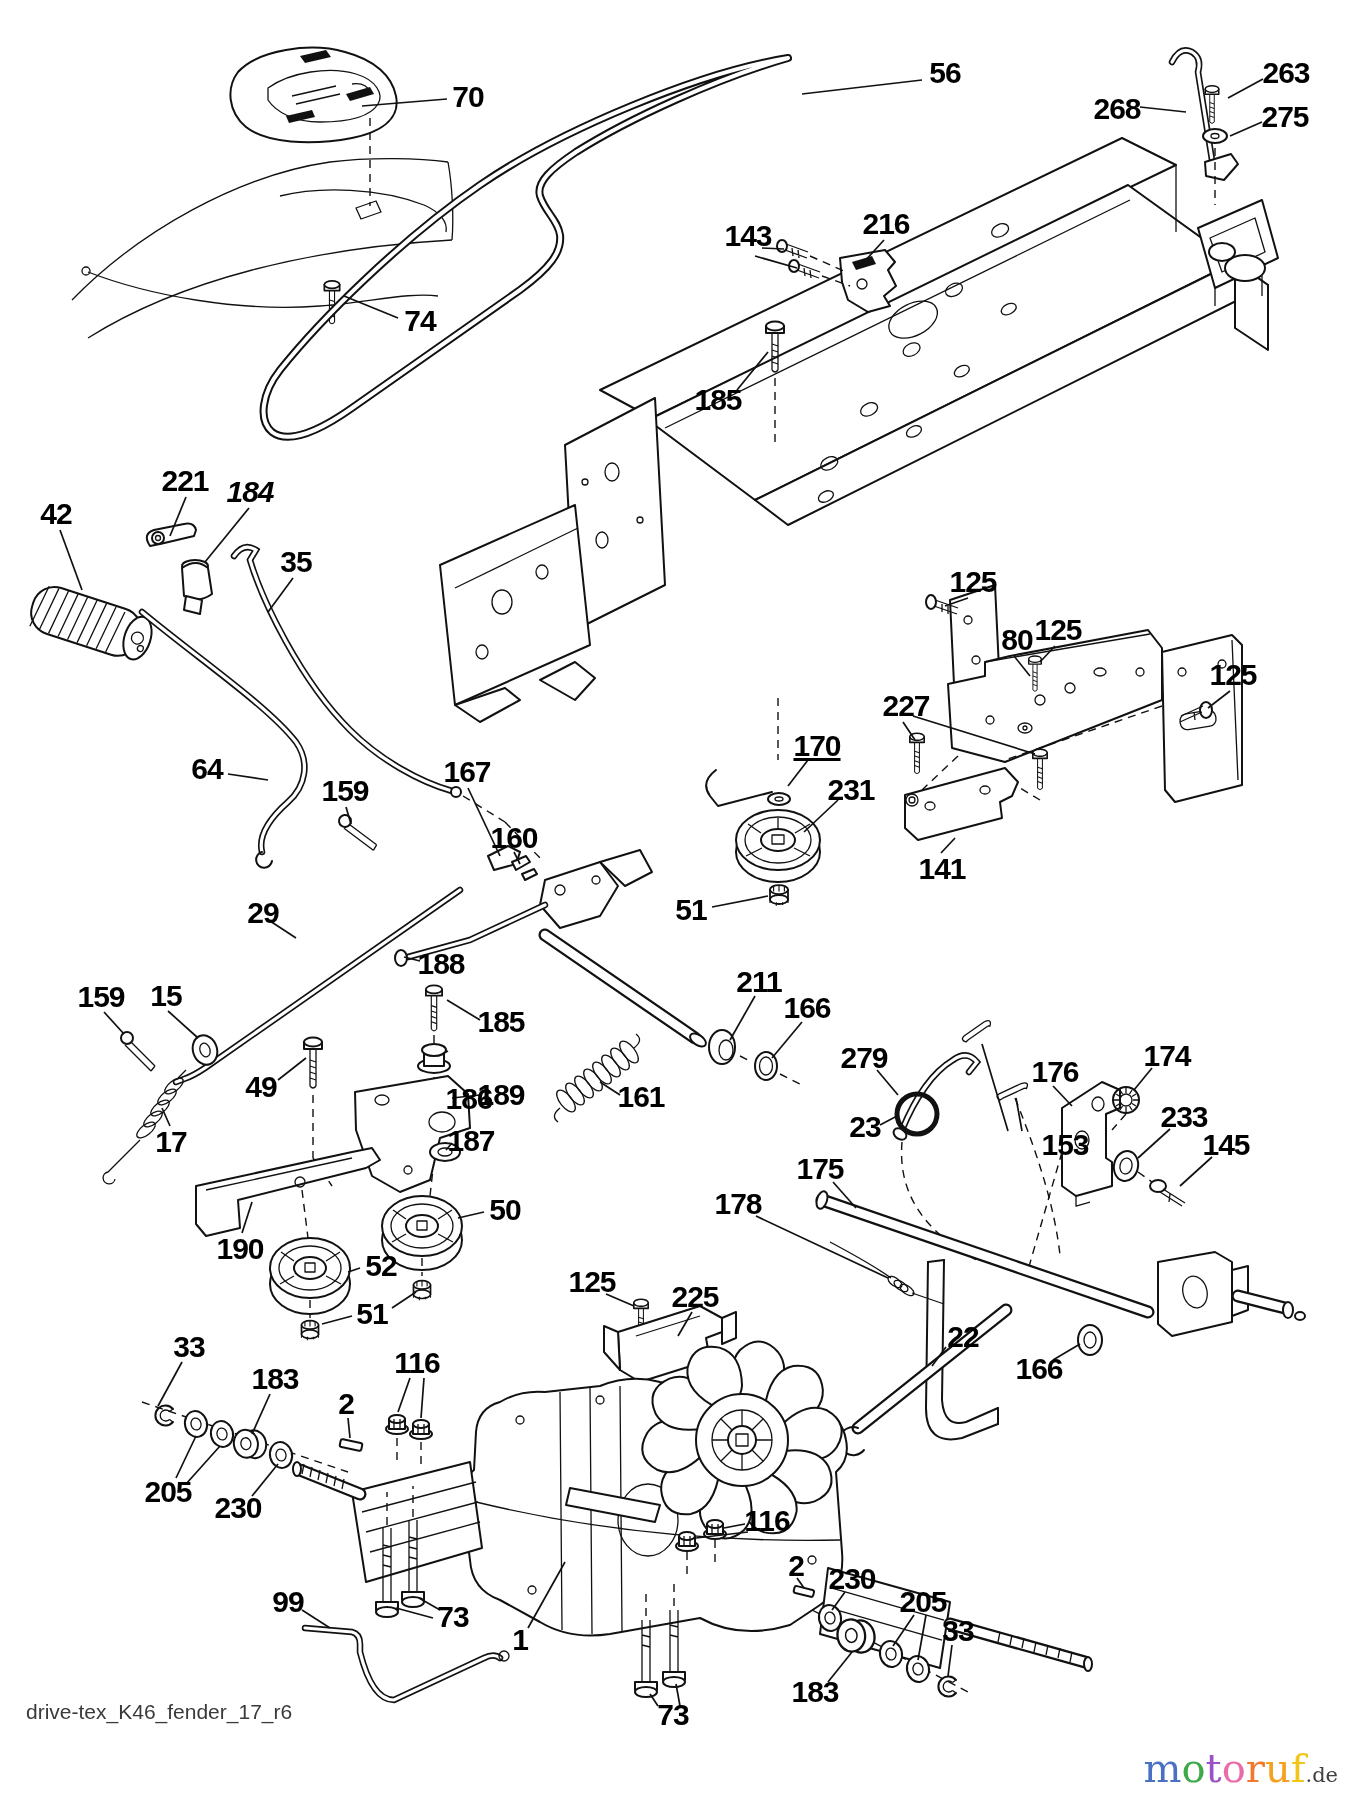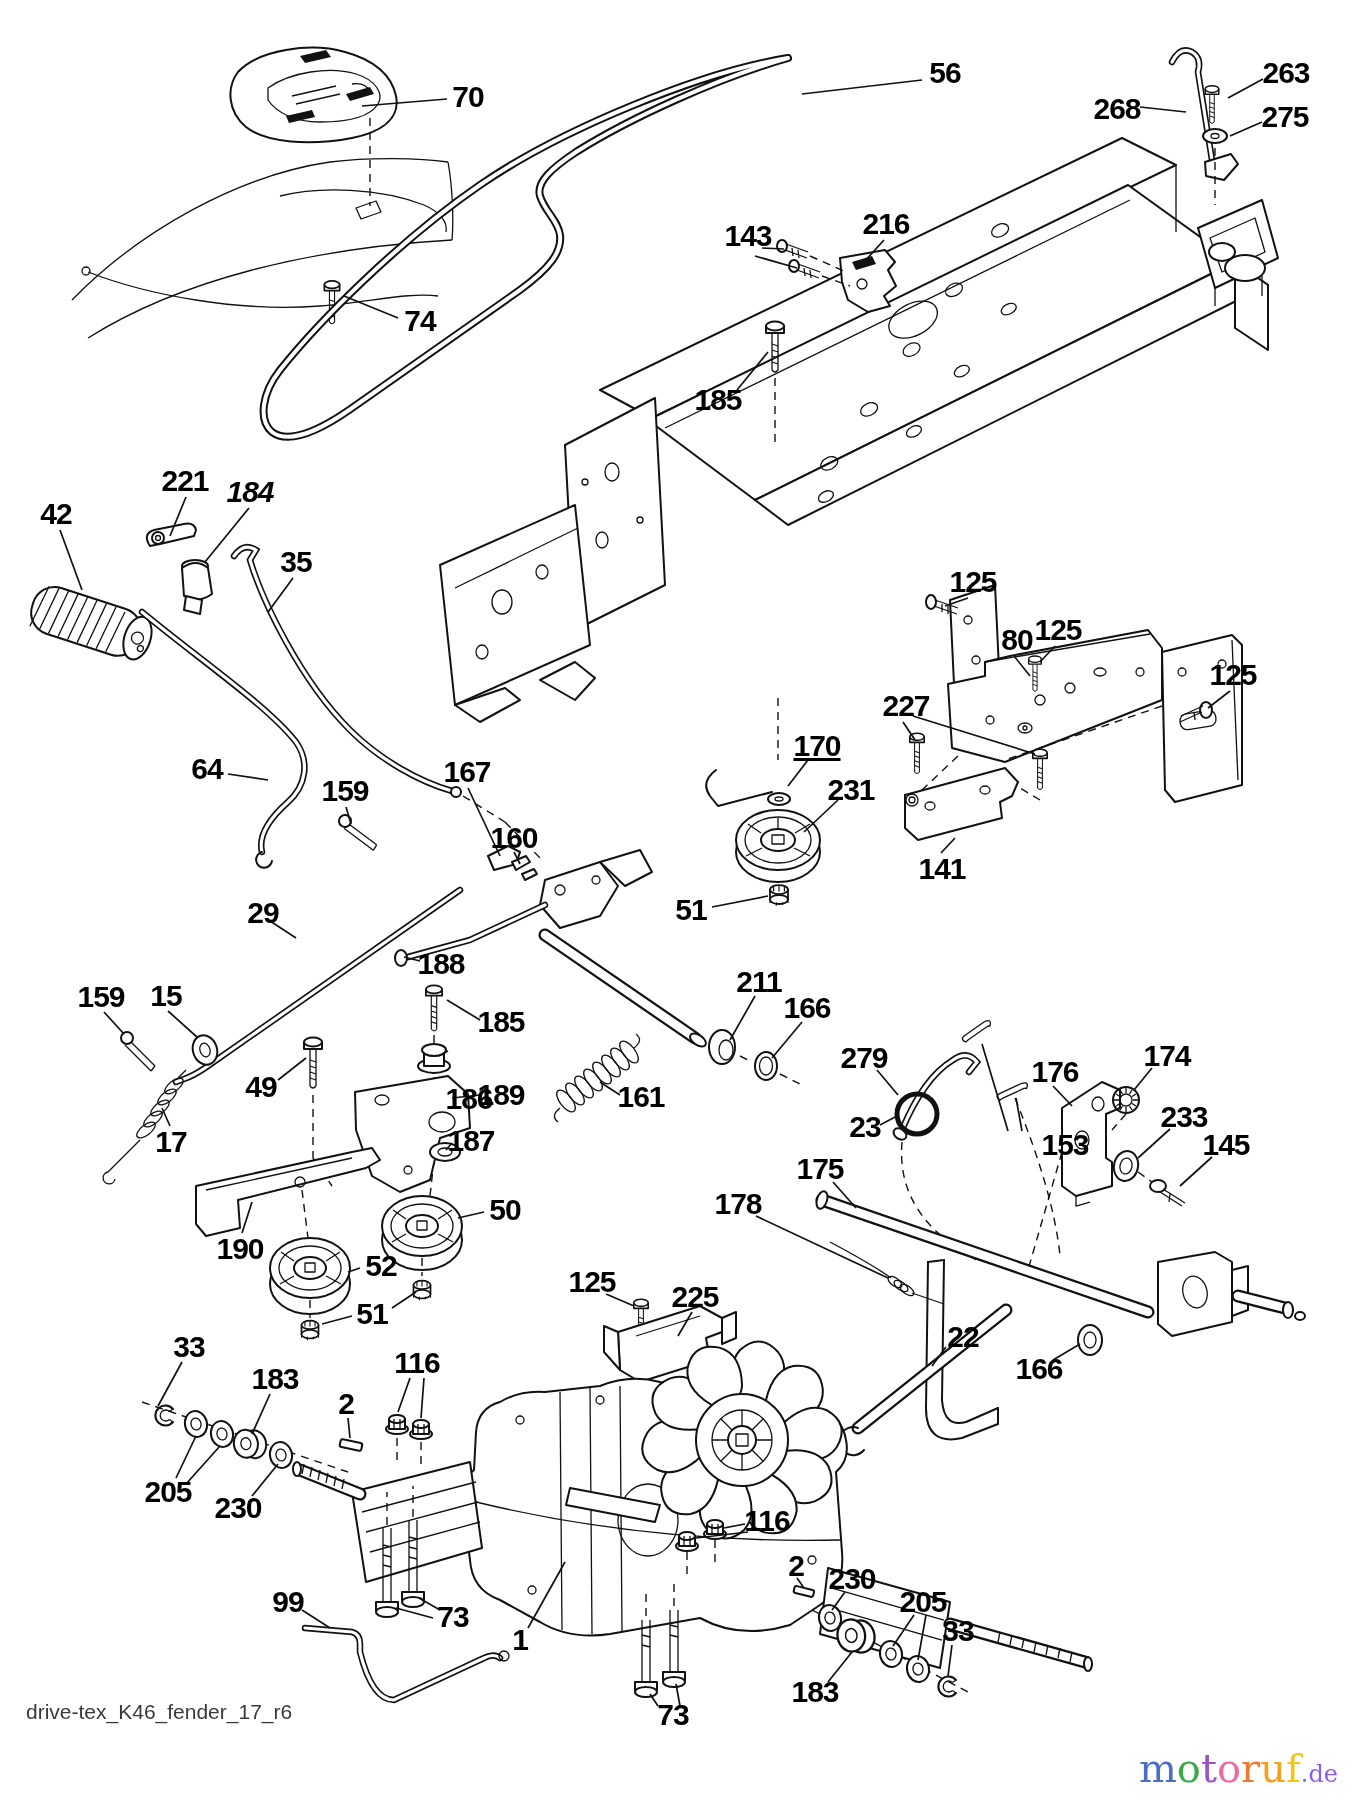--- a/index.html
+++ b/index.html
@@ -18,21 +18,21 @@
   .tubeB{fill:none;stroke:#fff;stroke-width:8.5;stroke-linecap:round;}
   .beltA{fill:none;stroke:#111;stroke-width:8;stroke-linejoin:round;}
   .beltB{fill:none;stroke:#fff;stroke-width:4;stroke-linejoin:round;}
   .part-label{position:absolute;transform:translate(-50%,-50%);
               font:bold 30px "Liberation Sans",sans-serif;color:#000;
               letter-spacing:-1px;white-space:nowrap;}
   .footer-code{position:absolute;left:26px;top:1700px;
                font:21px "Liberation Sans",sans-serif;color:#3a3a3a;}
   .logo{position:absolute;right:14px;top:1748px;
         font-family:"DejaVu Serif",serif;font-size:40px;line-height:1;}
-  .logo .suffix{font-size:24px;color:#8b5cf6;}
+  .logo .suffix{font-size:21px;color:#404040;}
 </style>
 </head>
 <body>
 
 <div class="canvas">
 
 <svg class="art" width="1352" height="1800" viewBox="0 0 1352 1800">
   <defs>
     <g id="castlenut">
       <path class="fw" d="M-10,-6 L10,-6 L10,5 L-10,5 Z"></path>

